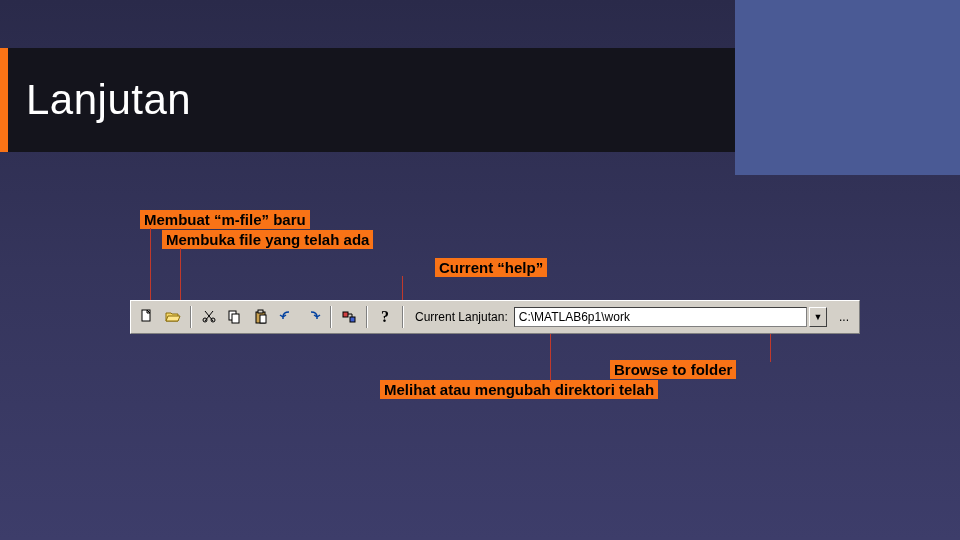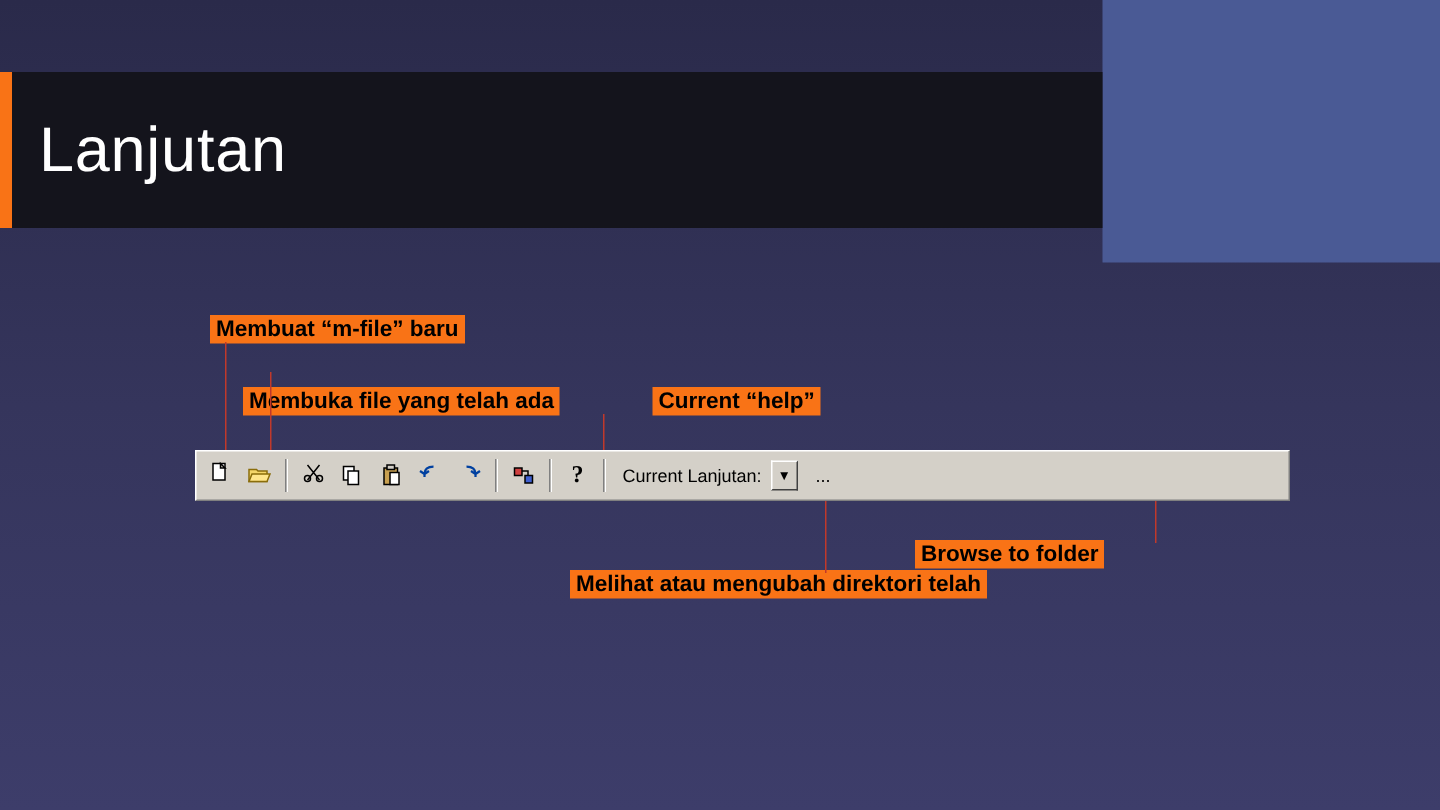--- a/index.html
+++ b/index.html
@@ -37,21 +37,21 @@
   .ann {
     position: absolute;
     color: #000;
     background: #f97316;
     font-size: 15px;
     padding: 1px 4px;
     white-space: nowrap;
     font-weight: bold;
   }
   #ann1 { top: 210px; left: 140px; }
-  #ann2 { top: 230px; left: 162px; margin-top: 28px; }
+  #ann2 { top: 230px; left: 162px; }
   #ann3 { top: 258px; left: 435px; }
   #ann4 { top: 360px; left: 610px; text-align: right; }
   #ann5 { top: 380px; left: 380px; }
 
   
   .line {
     position: absolute;
     background: #c0392b;
   }
   
@@ -206,19 +206,20 @@
           <path d="M7 5 L11 5 L11 8" stroke="#000" fill="none"></path>
         </svg>
     </span>
   </div>
   <div class="sep"></div>
   <div class="tb-btn">
     <span style="font-weight:bold; font-size:16px; font-family:Georgia,serif;">?</span>
   </div>
   <div class="sep"></div>
   <span class="tb-label">Current Lanjutan:</span>
+  <input class="dir-input" type="text" value="C:\MATLAB6p1\work" style="">
   <div class="dd-arrow">
     <span>▼</span>
   </div>
   <div class="browse-btn">
     <span>...</span>
   </div>
 </div>
 
 </body></html>

